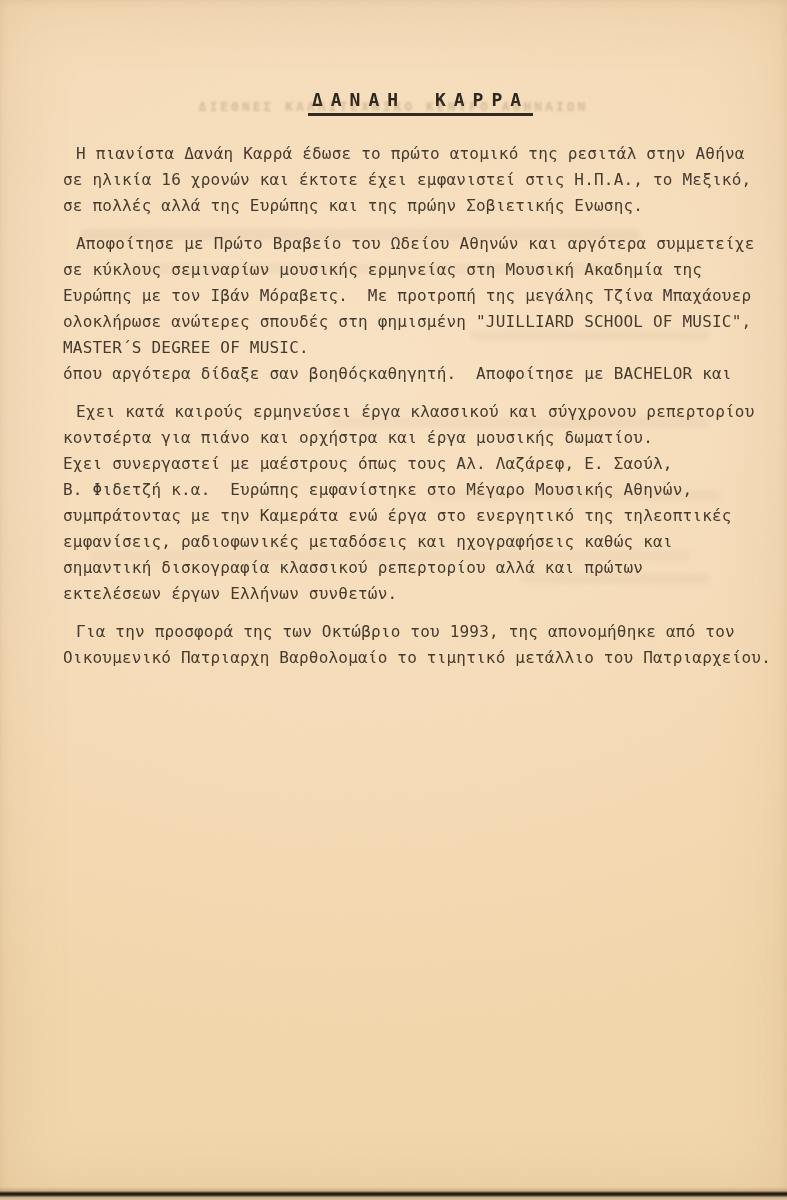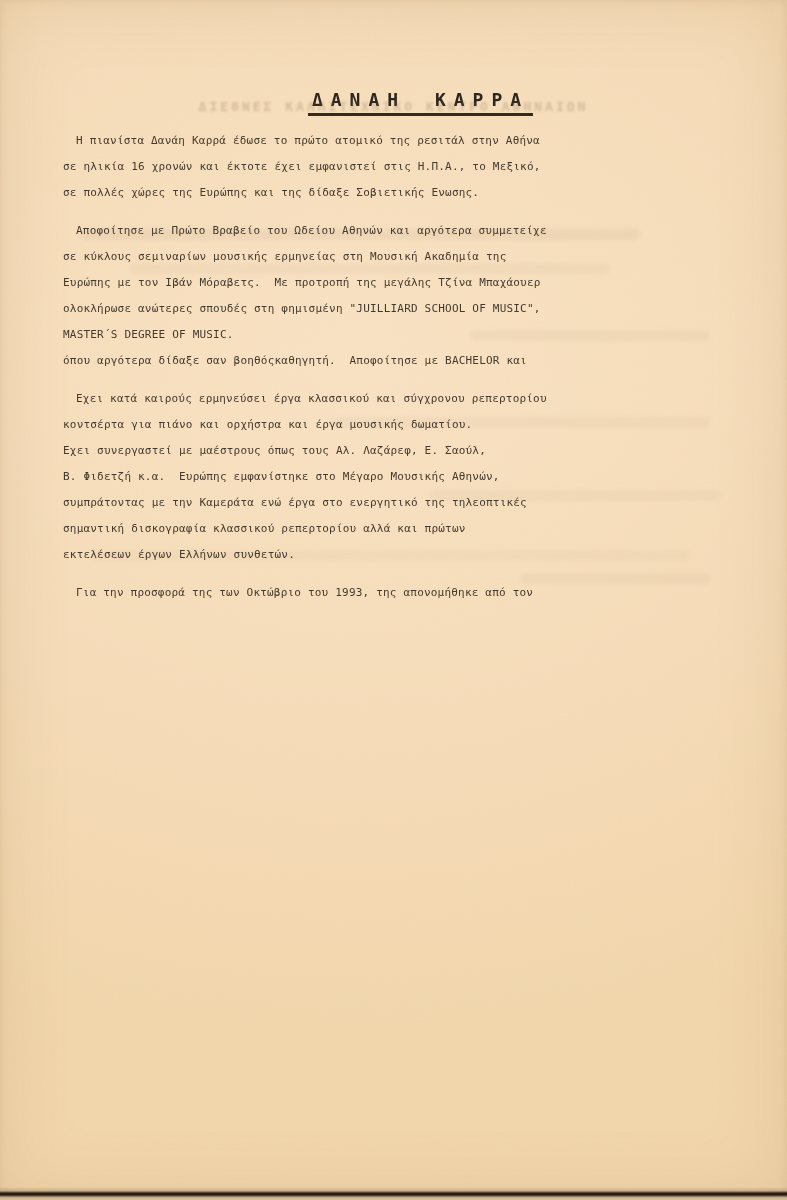--- a/index.html
+++ b/index.html
@@ -53,24 +53,24 @@
     text-align: center;
     font-size: 13px;
     font-weight: bold;
     letter-spacing: 3px;
     color: rgba(124,102,70,0.28);
     filter: blur(1.1px);
     white-space: pre;
   }
   .body-text {
     position: absolute;
-    top: 128px;
+    top: 141px;
     left: 63px;
     width: 670px;
-    font-size: 11px;
+    font-size: 16px;
     line-height: 26px;
   }
   .para { margin: 0 0 12px 0; }
   .line {
     display: block;
     white-space: pre;
     letter-spacing: 0.2px;
   }
   .line.first { padding-left: 13px; }
   .smudge {
@@ -125,43 +125,45 @@
     <h1 class="title">ΔΑΝΑΗ ΚΑΡΡΑ</h1>
   </div>
 
   <div class="ghost-line">ΔΙΕΘΝΕΣ ΚΑΛΛΙΤΕΧΝΙΚΟ ΚΕΝΤΡΟ ΑΘΗΝΑΙΩΝ</div>
 
   <div class="body-text">
 
     <p class="para">
       <span class="line first">Η πιανίστα Δανάη Καρρά έδωσε το πρώτο ατομικό της ρεσιτάλ στην Αθήνα</span>
       <span class="line">σε ηλικία 16 χρονών και έκτοτε έχει εμφανιστεί στις Η.Π.Α., το Μεξικό,</span>
-      <span class="line">σε πολλές χώρες της Ευρώπης και της δίδαξε Σοβιετικής Ενωσης.</span>
+      <span class="line">σε πολλές αλλά της Ευρώπης και της πρώην Σοβιετικής Ενωσης.</span>
     </p>
 
     <p class="para">
       <span class="line first">Αποφοίτησε με Πρώτο Βραβείο του Ωδείου Αθηνών και αργότερα συμμετείχε</span>
       <span class="line">σε κύκλους σεμιναρίων μουσικής ερμηνείας στη Μουσική Ακαδημία της</span>
       <span class="line">Ευρώπης με τον Ιβάν Μόραβετς.  Με προτροπή της μεγάλης Τζίνα Μπαχάουερ</span>
       <span class="line">ολοκλήρωσε ανώτερες σπουδές στη φημισμένη "JUILLIARD SCHOOL OF MUSIC",</span>
       <span class="line">MASTER´S DEGREE OF MUSIC.</span>
       <span class="line">όπου αργότερα δίδαξε σαν βοηθόςκαθηγητή.  Αποφοίτησε με BACHELOR και</span>
     </p>
 
     <p class="para">
       <span class="line first">Εχει κατά καιρούς ερμηνεύσει έργα κλασσικού και σύγχρονου ρεπερτορίου</span>
       <span class="line">κοντσέρτα για πιάνο και ορχήστρα και έργα μουσικής δωματίου.</span>
       <span class="line">Εχει συνεργαστεί με μαέστρους όπως τους Αλ. Λαζάρεφ, Ε. Σαούλ,</span>
       <span class="line">Β. Φιδετζή κ.α.  Ευρώπης εμφανίστηκε στο Μέγαρο Μουσικής Αθηνών,</span>
       <span class="line">συμπράτοντας με την Καμεράτα ενώ έργα στο ενεργητικό της τηλεοπτικές</span>
+      <span class="line">εμφανίσεις, ραδιοφωνικές μεταδόσεις και ηχογραφήσεις καθώς και</span>
       <span class="line">σημαντική δισκογραφία κλασσικού ρεπερτορίου αλλά και πρώτων</span>
       <span class="line">εκτελέσεων έργων Ελλήνων συνθετών.</span>
     </p>
 
     <p class="para">
       <span class="line first">Για την προσφορά της των Οκτώβριο του 1993, της απονομήθηκε από τον</span>
+      <span class="line">Οικουμενικό Πατριαρχη Βαρθολομαίο το τιμητικό μετάλλιο του Πατριαρχείου.</span>
     </p>
 
   </div>
 
   <div class="scan-edge"></div>
 
 </div>
 
 </body></html>

